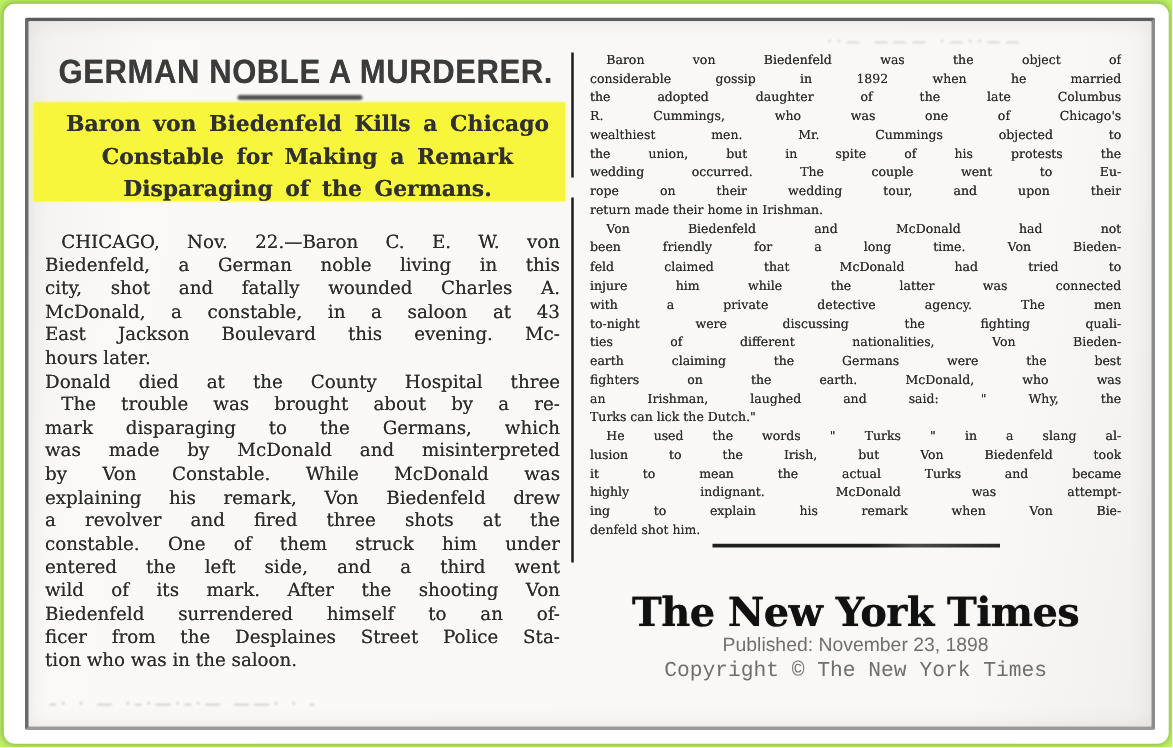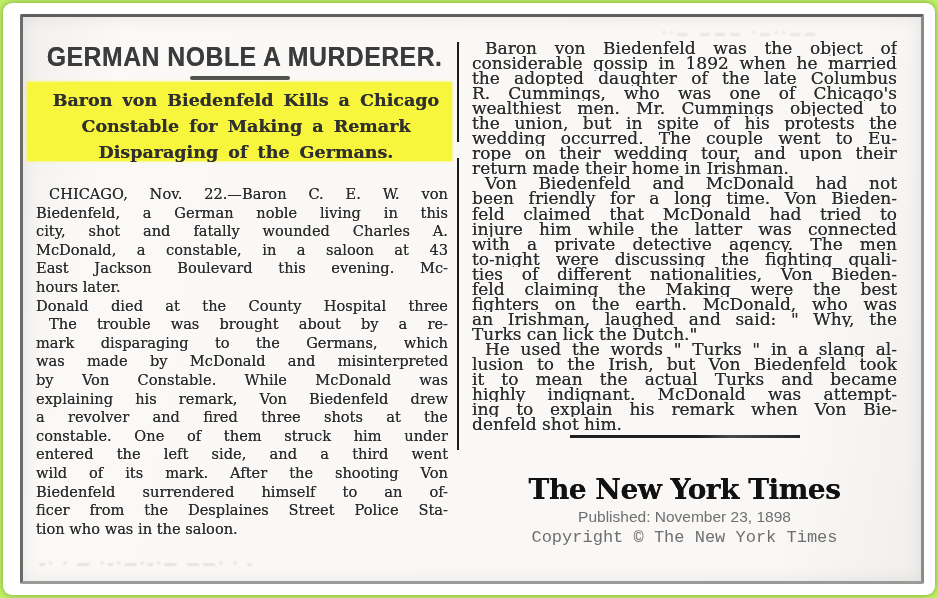--- a/index.html
+++ b/index.html
@@ -18,40 +18,40 @@
             white-space:nowrap;text-shadow:0 0 0.5px rgba(40,40,40,0.7);}
   .headline-rule{position:absolute;left:167px;top:59px;width:100px;height:4px;
                  background:#4f4f4f;border-radius:2px;filter:blur(0.7px);}
   .subhead{position:absolute;left:4px;top:65px;width:425px;height:79px;padding-top:5px;
            box-sizing:border-box;text-align:center;font-weight:bold;font-size:17.5px;
            line-height:26px;color:#30302e;word-spacing:4px;
            box-shadow:0 0 3px #f7f63c;text-shadow:0 0 0.5px rgba(45,45,40,0.8);}
   .body{color:#2b2b2b;text-shadow:0 0 0.5px rgba(30,30,30,0.75);}
   .left-body{position:absolute;left:13px;top:168px;width:412px;font-size:14.6px;}
   .left-body .line{height:18.6px;line-height:18.6px;}
-  .right-body{position:absolute;left:0;top:24px;width:425px;font-size:17px;}
+  .right-body{position:absolute;left:0;top:24px;width:425px;font-size:10px;}
   .right-body .line{height:15.05px;line-height:15.05px;}
   .line{text-align:justify;text-align-last:justify;white-space:nowrap;overflow:hidden;}
   .line.first{text-indent:13px;}
   .line.last{text-align-last:left;}
   .cropped-line{position:absolute;left:16px;top:539px;width:330px;color:#b3b0ab;
                 font-size:13px;filter:blur(0.8px);letter-spacing:3px;white-space:nowrap;}
   
   .divider{position:absolute;width:2px;background:#1c1c1c;}
   .divider.seg1{left:434px;top:25px;height:100px;}
   .divider.seg2{left:434px;top:141px;height:292px;}
   
   .col-right{position:absolute;left:449px;top:0;width:425px;height:558px;}
   .top-smudge{position:absolute;top:10px;left:190px;width:220px;color:#b8b5b0;
               font-size:11px;filter:blur(1px);letter-spacing:4px;white-space:nowrap;}
   .end-rule{position:absolute;left:98px;top:418px;width:230px;height:2.5px;
             background:linear-gradient(90deg,#1f1f1f 0 55%,#4a4a4a 70%,#262626);
             filter:blur(0.4px);}
   .footer{position:absolute;left:0;top:458px;width:100%;text-align:center;}
-  .nyt-logo{font-family:"DejaVu Serif",serif;font-weight:bold;font-size:28px;line-height:30px;
+  .nyt-logo{font-family:"DejaVu Serif",serif;font-weight:bold;font-size:32px;line-height:30px;
             color:#111111;letter-spacing:-0.5px;text-shadow:0 0 0.6px rgba(0,0,0,0.8);}
   .published{margin-top:2px;font-family:"Liberation Sans",sans-serif;font-size:15.5px;
              line-height:19px;color:#6f6f6f;}
   .copyright{margin-top:2px;font-family:Liberation Mono, monospace;font-size:17px;
              line-height:19px;color:#6f6f6f;}
 </style>
 </head>
 <body>
 
 <div class="stage">
@@ -105,21 +105,21 @@
           <div class="line">wedding occurred. The couple went to Eu-</div>
           <div class="line">rope on their wedding tour, and upon their</div>
           <div class="line last">return made their home in Irishman.</div>
           <div class="line first">Von Biedenfeld and McDonald had not</div>
           <div class="line">been friendly for a long time. Von Bieden-</div>
           <div class="line">feld claimed that McDonald had tried to</div>
           <div class="line">injure him while the latter was connected</div>
           <div class="line">with a private detective agency. The men</div>
           <div class="line">to-night were discussing the fighting quali-</div>
           <div class="line">ties of different nationalities, Von Bieden-</div>
-          <div class="line">feld claiming the Making were the best</div>
+          <div class="line">earth claiming the Germans were the best</div>
           <div class="line">fighters on the earth. McDonald, who was</div>
           <div class="line">an Irishman, laughed and said: " Why, the</div>
           <div class="line last">Turks can lick the Dutch."</div>
           <div class="line first">He used the words " Turks " in a slang al-</div>
           <div class="line">lusion to the Irish, but Von Biedenfeld took</div>
           <div class="line">it to mean the actual Turks and became</div>
           <div class="line">highly indignant. McDonald was attempt-</div>
           <div class="line">ing to explain his remark when Von Bie-</div>
           <div class="line last">denfeld shot him.</div>
         </div>

